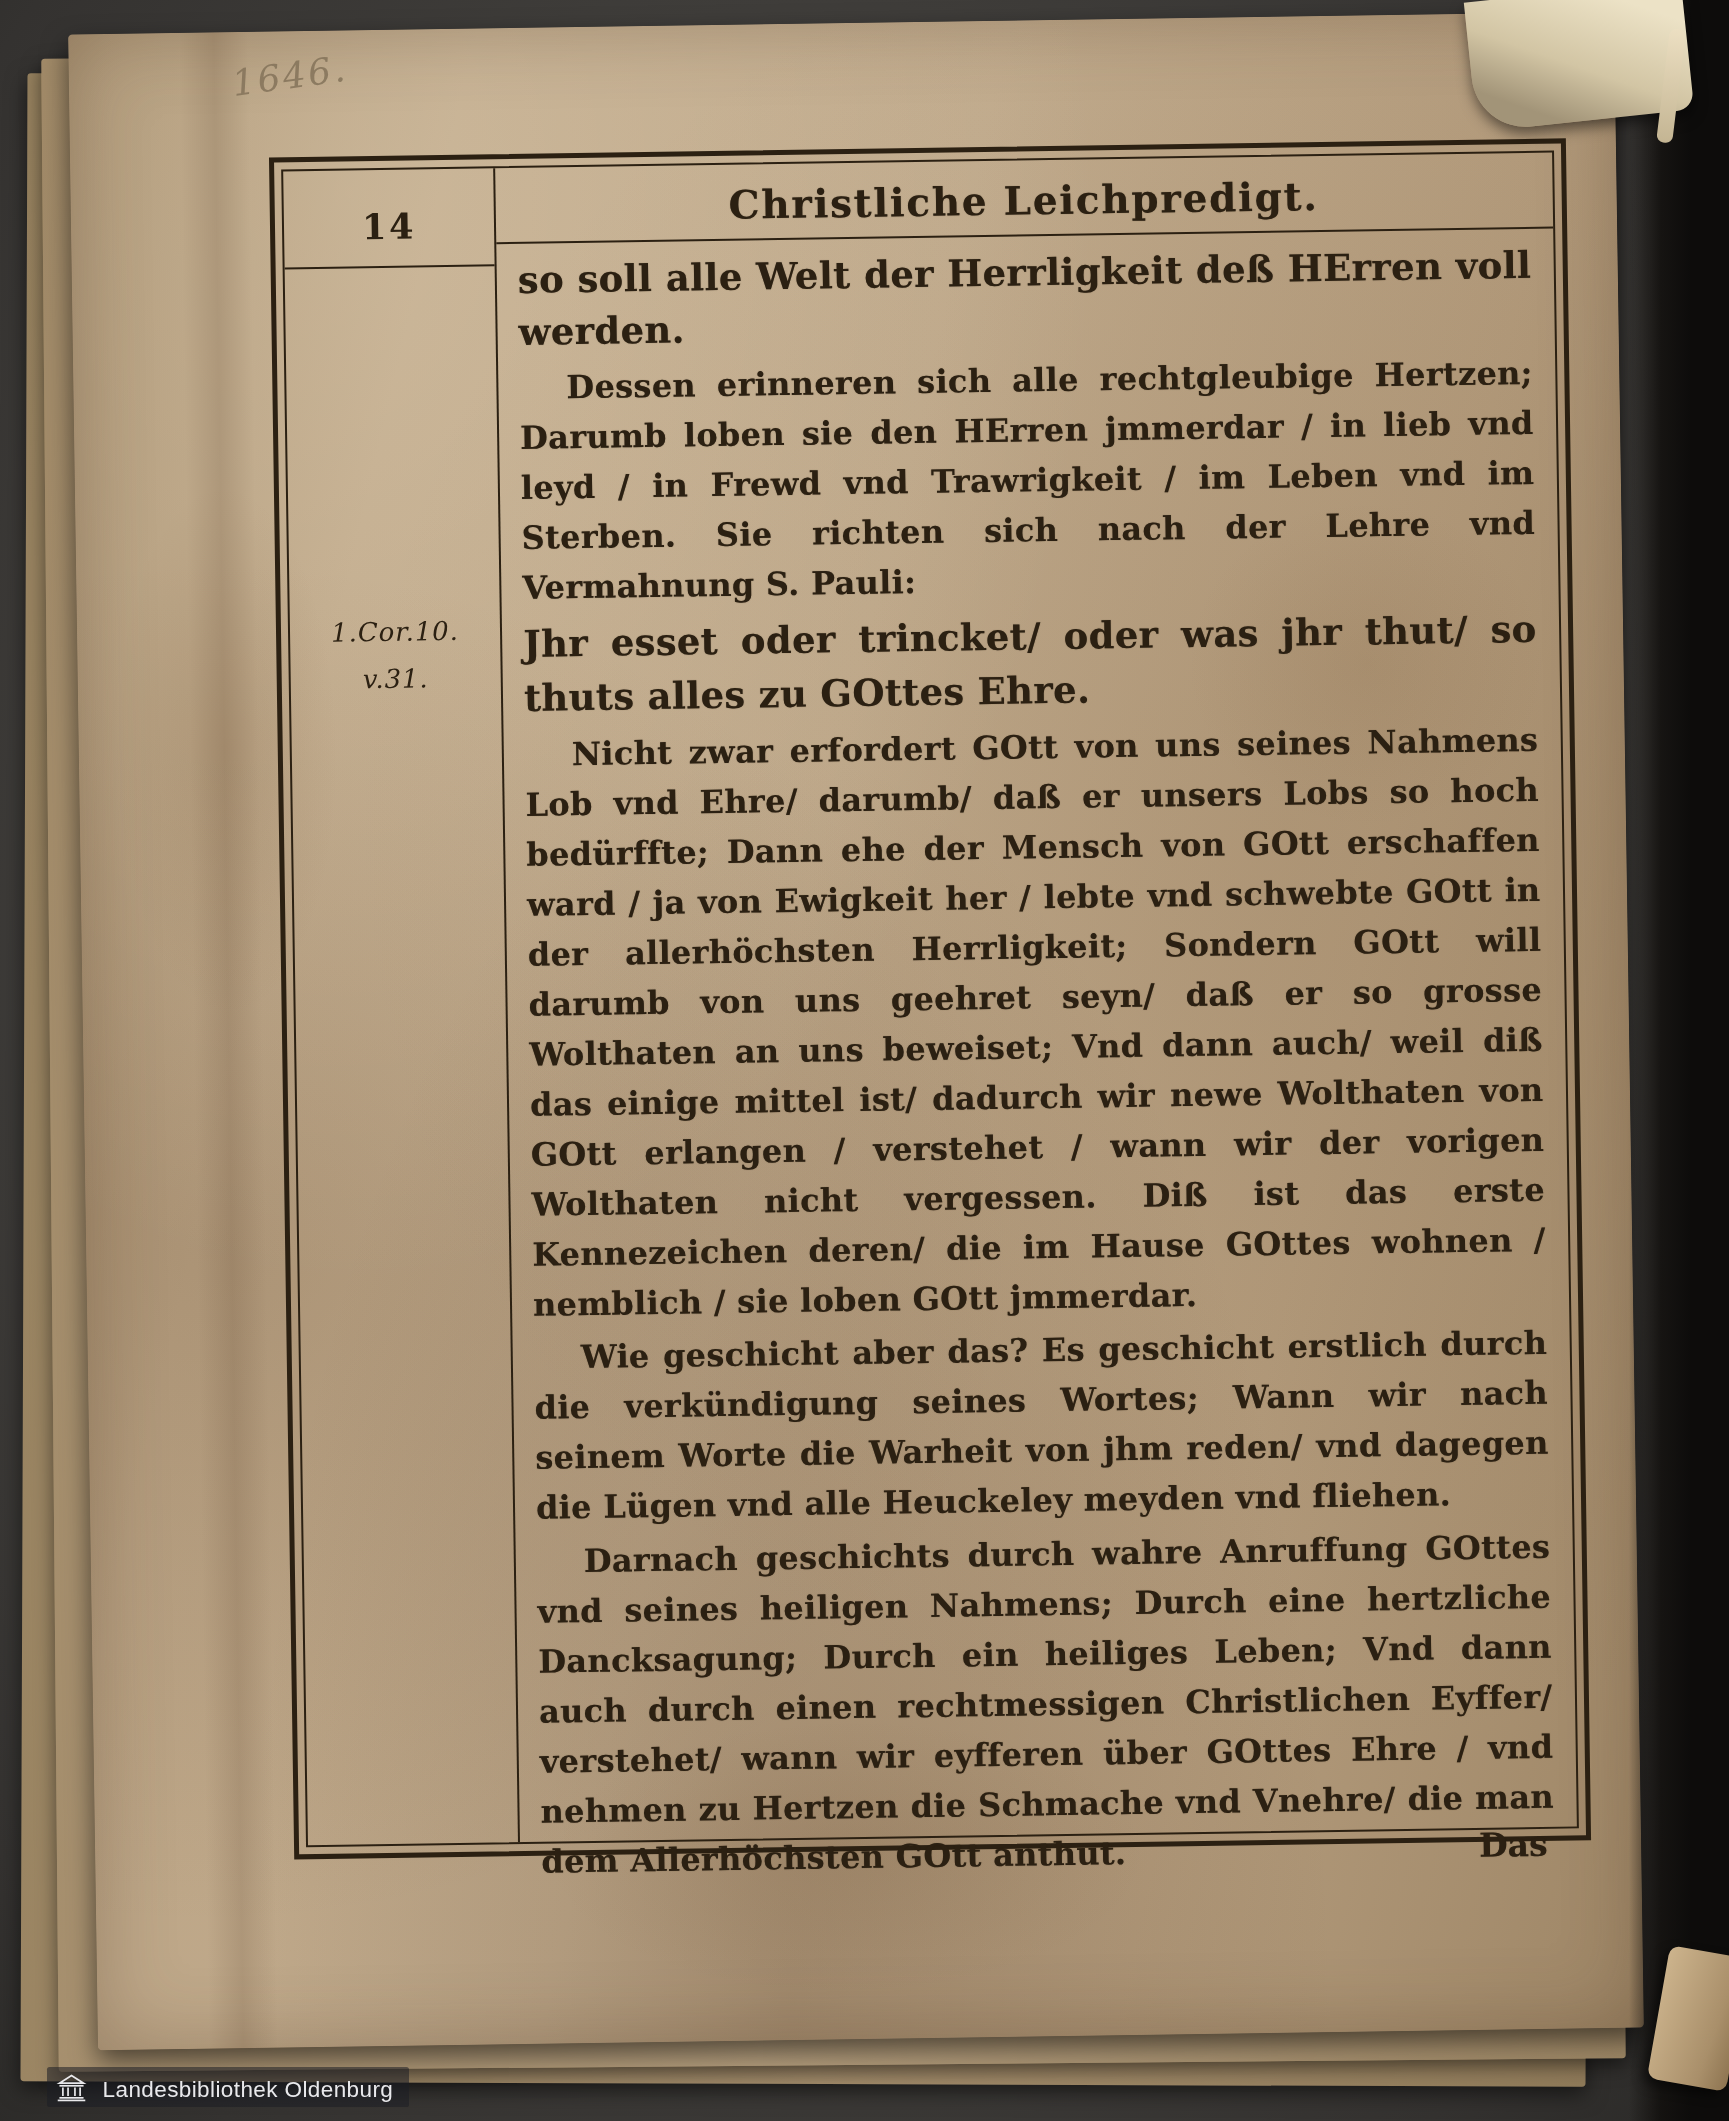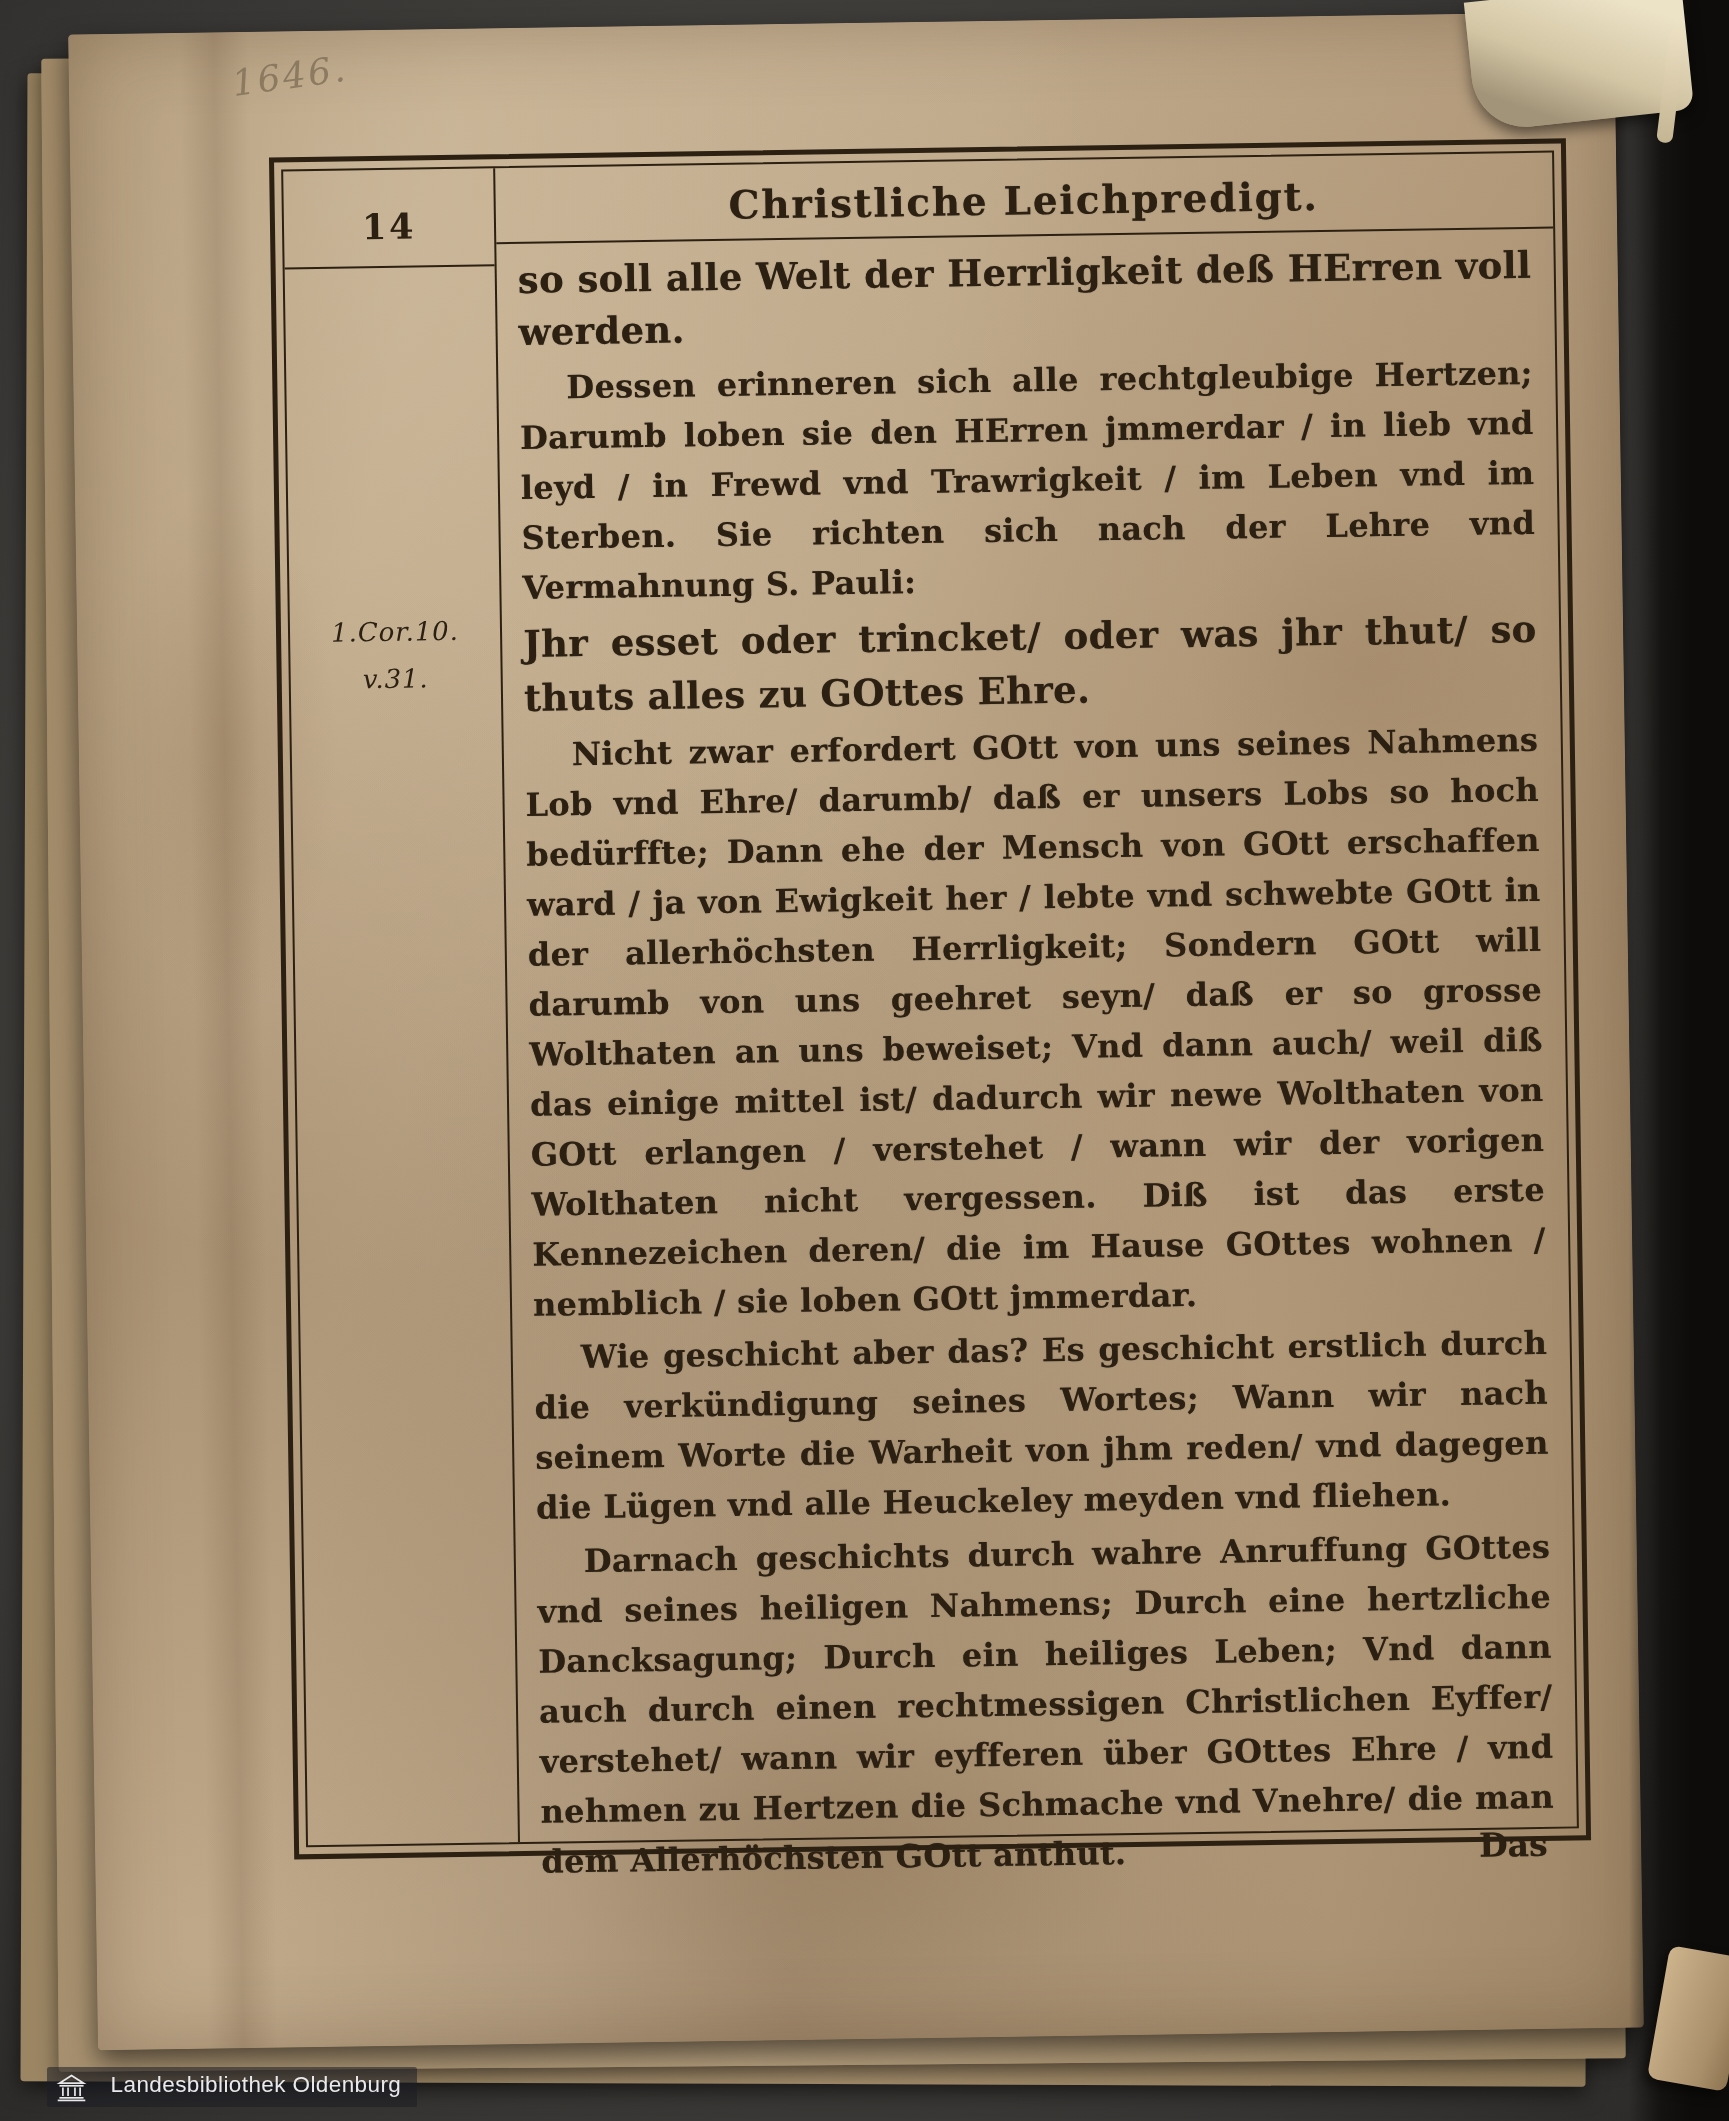--- a/index.html
+++ b/index.html
@@ -154,21 +154,21 @@
     position:absolute; right:-8.6px; top:1951px; width:80px; height:135px;
     background:linear-gradient(100deg,#cdb48d,#a98f6a 70%,#8d7450);
     transform:rotate(10deg); border-radius:10.4px;
     box-shadow:-4.3px 6px 10.4px rgba(0,0,0,.5);
     z-index:6;
   }
 
   
   .watermark {
     position:absolute; left:47px; bottom:14px;
-    display:flex; align-items:flex-start; gap:24px;
+    display:flex; align-items:flex-end; gap:16px;
     background:rgba(28,30,36,0.55);
     padding:4.3px 15.6px 4.3px 8.6px; border-radius:2.6px;
     z-index:9;
   }
   .wm-icon { display:inline-flex; width:31px; height:31px; }
   .wm-label {
     font-family:"Liberation Sans", sans-serif;
     font-size:22.5px; color:#e9e9ec; letter-spacing:0.4px;
   }
 </style>

